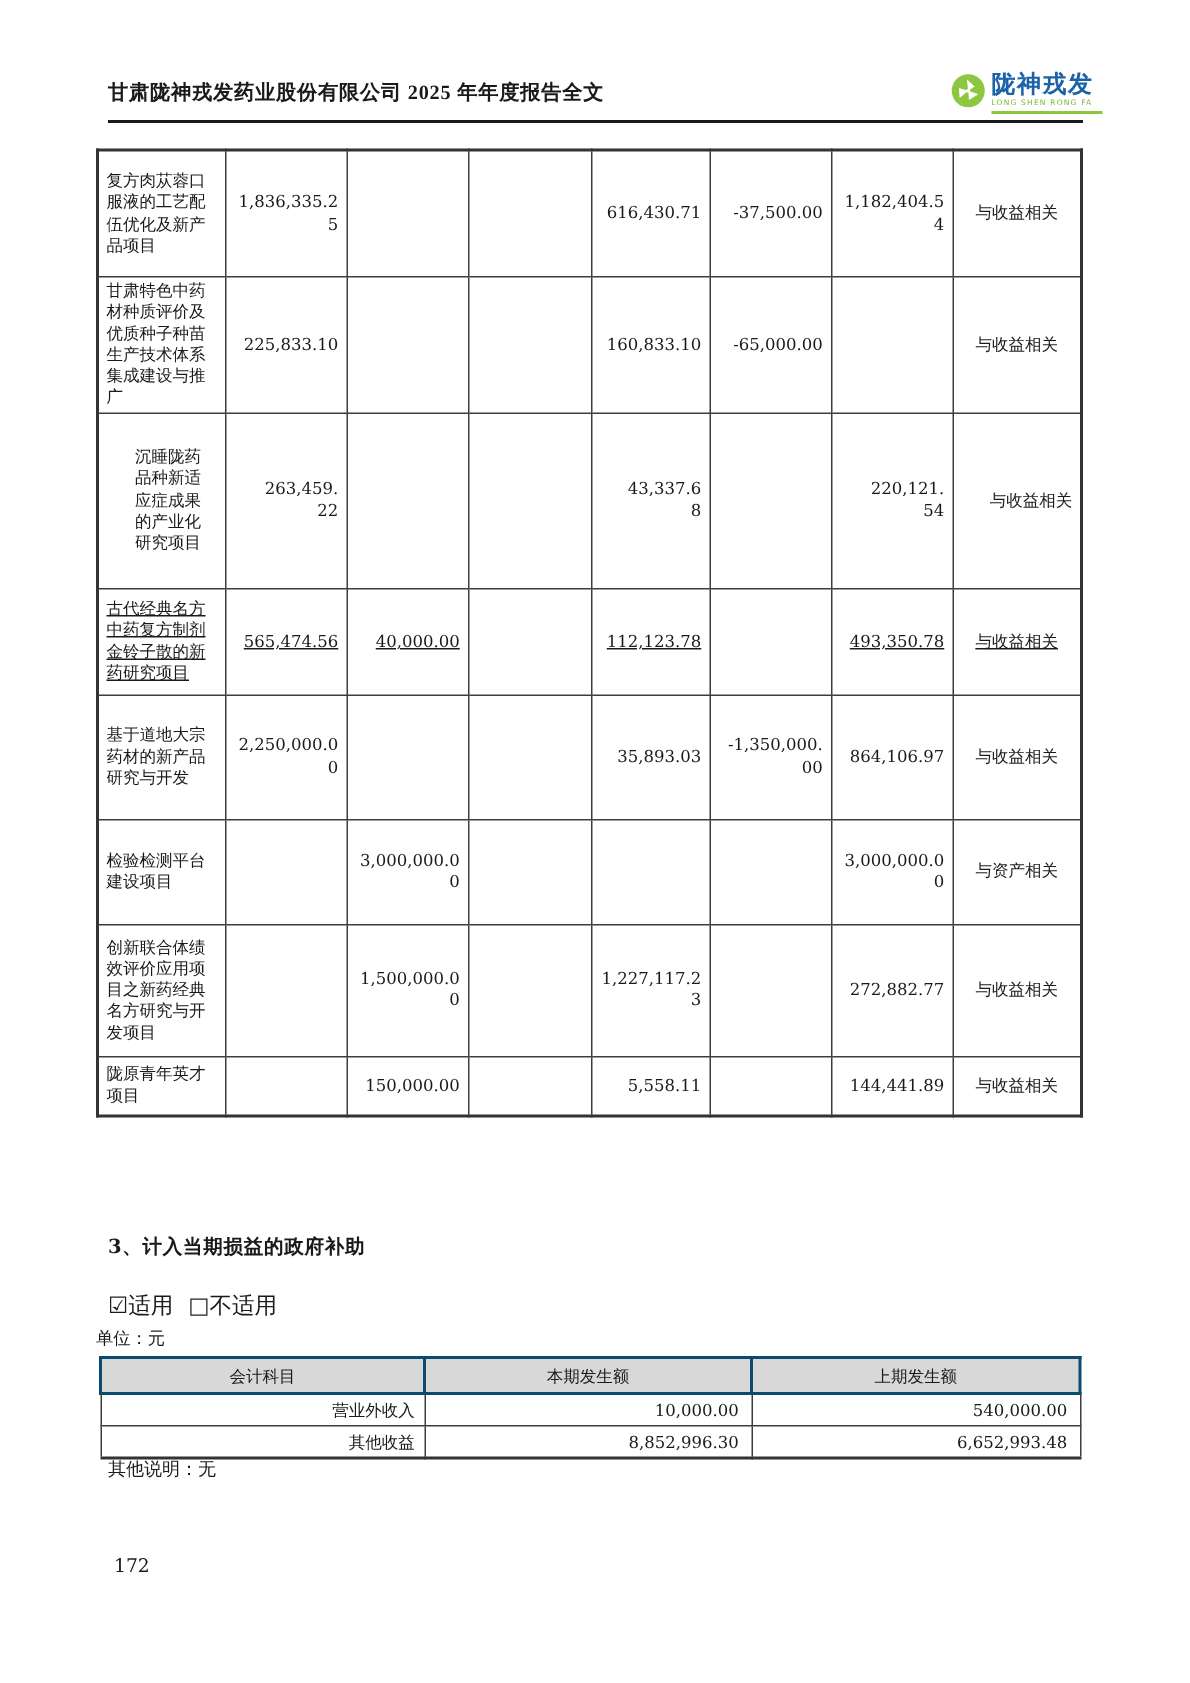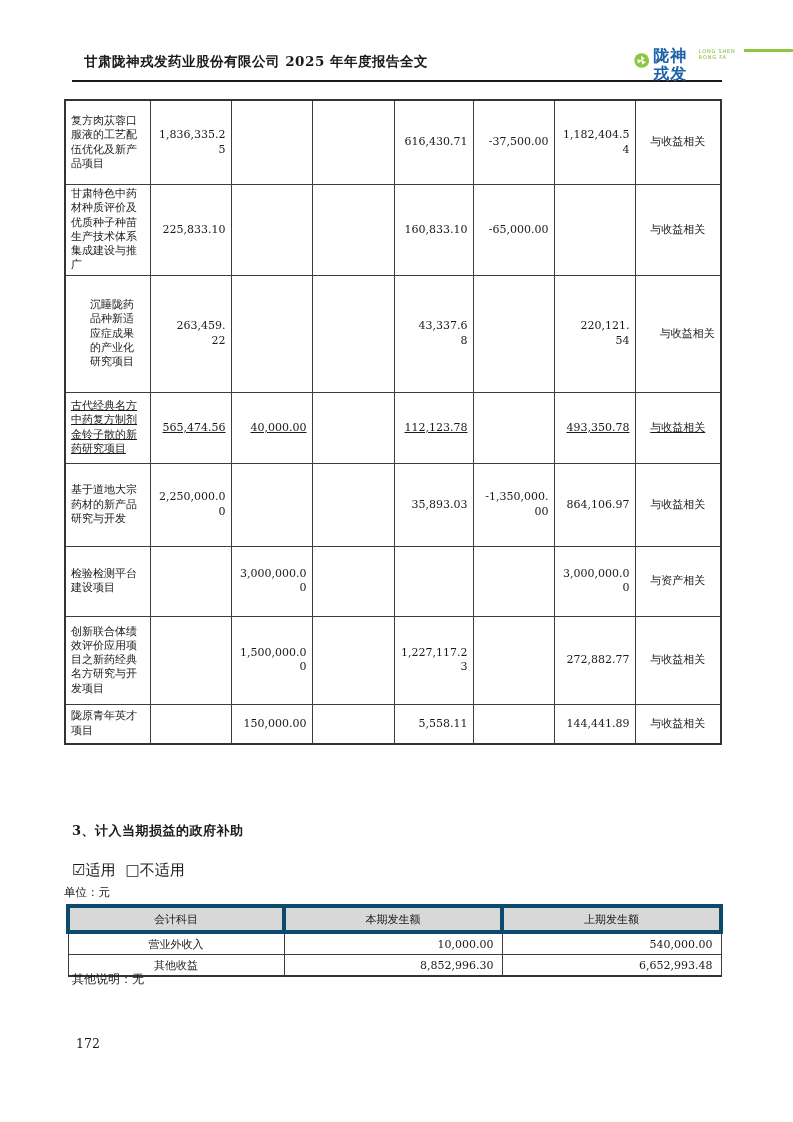--- a/index.html
+++ b/index.html
@@ -2,25 +2,25 @@
 <html><head>
 <meta charset="utf-8">
 <style>
   html,body{margin:0;padding:0;}
   body{
     width:793px;height:1122px;position:relative;background:#ffffff;
     font-family:"DejaVu Serif","Liberation Serif",serif;
     color:#1a1a1a;-webkit-font-smoothing:antialiased;
   }
   
-  .hdr-title{position:absolute;top:53px;left:84px;font-size:13.5px;font-weight:600;letter-spacing:.5px;}
+  .hdr-title{position:absolute;top:53px;left:72px;font-size:13.5px;font-weight:600;letter-spacing:.5px;font-family:Liberation Serif, serif;}
   .hdr-rule{position:absolute;top:80px;left:72px;width:650px;height:2px;background:#1a1a1a;}
   .logo{position:absolute;top:47px;left:634px;display:flex;align-items:flex-start;}
   .logo-circle{width:23px;height:23px;margin-top:2px;}
-  .logo-txt{margin-left:4px;display:flex;flex-direction:row;}
+  .logo-txt{margin-left:4px;display:flex;flex-direction:column;}
   .logo-cn{font-family:"DejaVu Sans","Liberation Sans",sans-serif;font-size:16px;font-weight:bold;color:#1b62a8;letter-spacing:1px;line-height:1.1;}
   .logo-en{font-family:"DejaVu Sans","Liberation Sans",sans-serif;font-size:5px;color:#7ab82c;letter-spacing:.8px;margin-top:1px;}
   .logo-bar{height:2.5px;background:#8dc63f;margin-top:2px;width:74px;}
   
   table{border-collapse:collapse;table-layout:fixed;}
   .t1{position:absolute;top:99px;left:64px;width:656px;border:2px solid #333;}
   .t1 td{border:1px solid #3d3d3d;font-size:11px;line-height:1.3;padding:2px 5px;vertical-align:middle;overflow:hidden;}
   .t1 .c-name{text-align:left;word-break:break-all;}
   .t1 .c-num{text-align:right;word-break:break-all;}
   .t1 .c-rel{text-align:center;}
@@ -33,23 +33,23 @@
   .t1 tr:nth-child(7) td{height:83px;}
   .t1 tr:nth-child(8) td{height:34px;}
   .t1 tr:nth-child(9) td{height:93px;}
   .t1 tr:nth-child(10) td{height:33px;}
   
   .sec-title{position:absolute;top:822px;left:72px;font-size:13px;font-weight:bold;letter-spacing:.5px;}
   .applicability{position:absolute;top:861px;left:72px;font-size:15px;}
   .applicability .opt{margin-right:10px;}
   .unit{position:absolute;top:885px;left:64px;width:656px;text-align:left;font-size:11.5px;}
   .t2{position:absolute;top:904px;left:66px;width:653px;border:1px solid #3d3d3d;border-bottom:2px solid #333;}
-  .t2 th{background:#d8d8d8;border:4px solid #0c4a6e;font-size:11px;font-weight:normal;height:20px;text-align:center;padding:1px 4px;}
+  .t2 th{background:#d8d8d8;border:2px solid #0c4a6e;font-size:11px;font-weight:normal;height:20px;text-align:center;padding:1px 4px;}
   .t2 td{border:1px solid #3d3d3d;font-size:11px;height:18px;padding:1px 6px;vertical-align:middle;}
-  .t2 .c-acct{text-align:center;font-family:Liberation Serif, serif;}
+  .t2 .c-acct{text-align:right;font-family:Liberation Serif, serif;}
   .t2 .c-amt{text-align:right;padding-right:8px;}
   .other-note{position:absolute;top:971px;left:72px;font-size:12px;}
   .page-num{position:absolute;top:1036px;left:76px;font-size:12.5px;}
 </style>
 </head>
 <body>
 
 <div class="hdr-title">甘肃陇神戎发药业股份有限公司 2025 年年度报告全文</div>
 <div class="hdr-rule"></div>
 <div class="logo">

